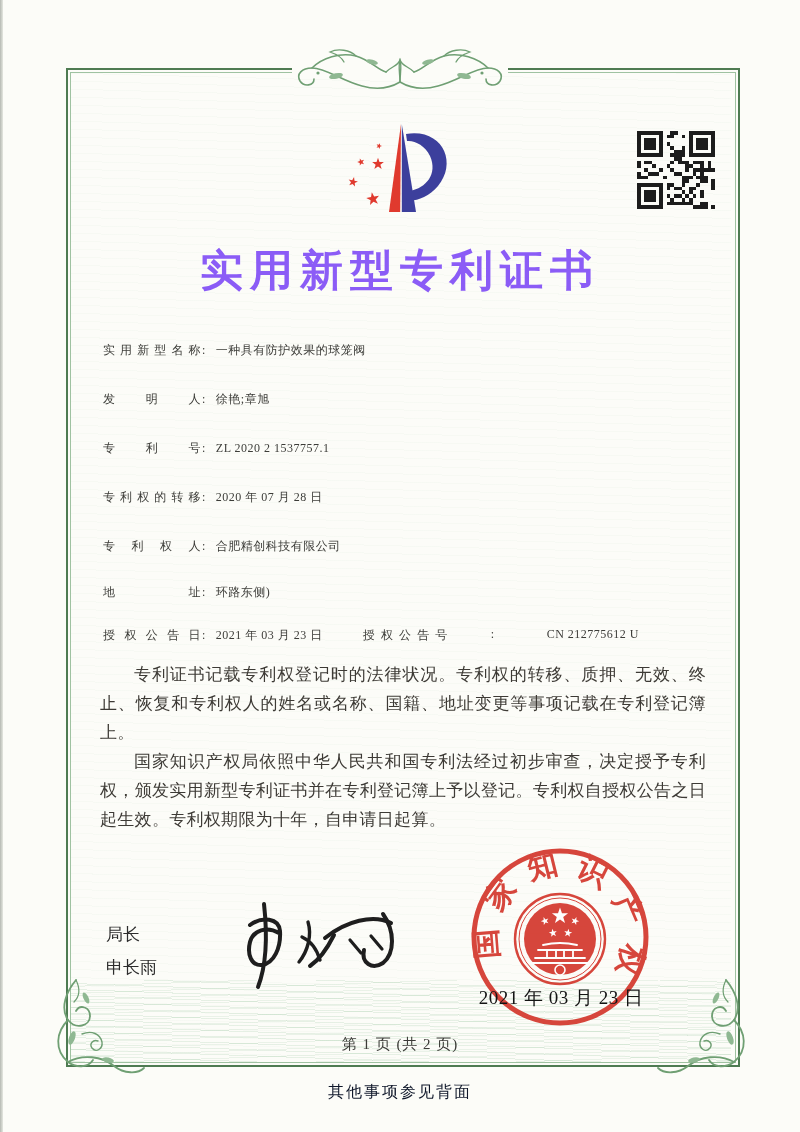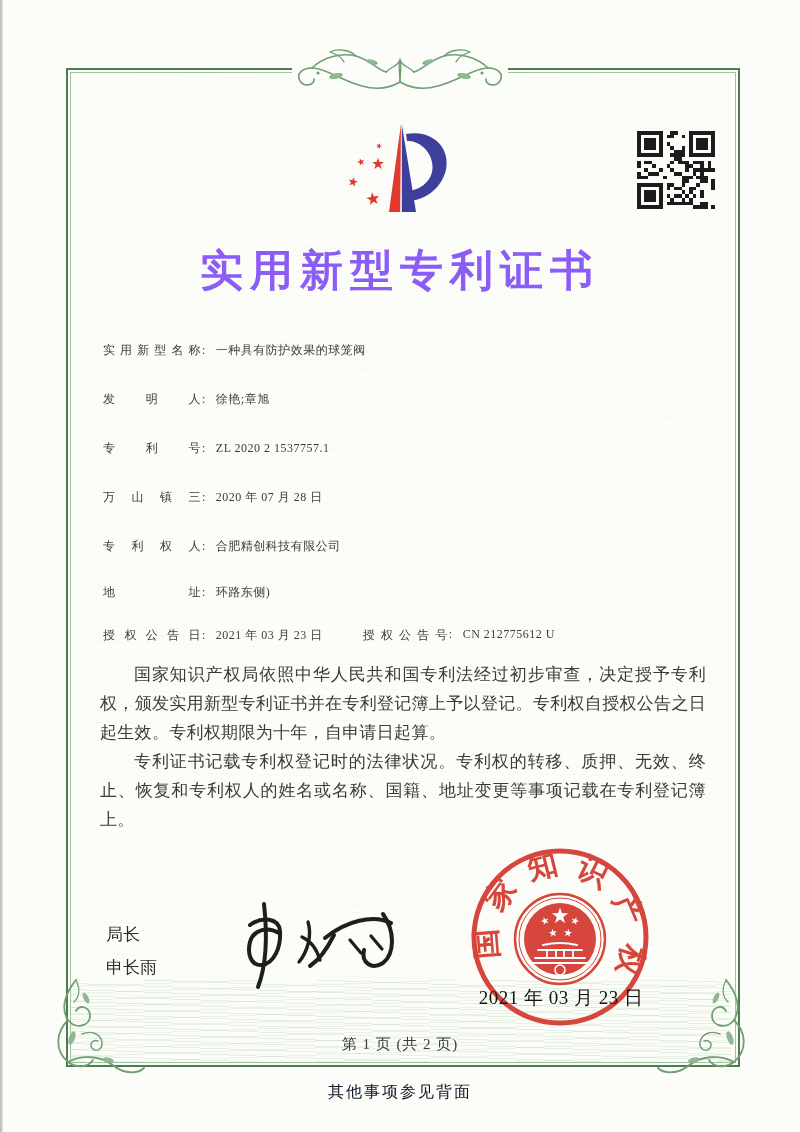--- a/index.html
+++ b/index.html
@@ -30,21 +30,21 @@
   .qr{position:absolute;left:637px;top:131px;}
   .title{position:absolute;left:0;top:242px;width:100%;margin:0;text-align:center;
          font-size:43px;font-weight:bold;letter-spacing:7px;color:#8b5cf6;}
   .fields{position:absolute;left:103px;top:0;width:620px;z-index:2;}
   .row{position:absolute;left:0;display:flex;align-items:center;
        font-size:12px;color:#3c3c38;letter-spacing:.5px;white-space:nowrap;}
   .flabel{display:inline-block;width:98px;text-align:justify;text-align-last:justify;}
   .colon{margin:0 10px 0 1px;}
   .fvalue{white-space:normal;}
   .fvalue .vline{display:block;}
-  .grant2{margin-left:40px;display:flex;}
+  .grant2{margin-left:40px;display:flex;gap:42px;}
   .grant2 .flabel{width:85px;}
   .paras{position:absolute;left:100px;top:660px;width:606px;z-index:2;}
   .paras p{margin:0;text-indent:2em;font-size:17px;line-height:29px;color:#3d3a35;
            text-align:justify;letter-spacing:.3px;}
   .officer{position:absolute;left:106px;top:918px;font-size:17px;color:#2c2c2c;
            line-height:33px;z-index:4;}
   .signature{position:absolute;left:222px;top:893px;z-index:4;}
   .seal{position:absolute;left:468px;top:845px;z-index:3;opacity:.93;}
   .seal-date{position:absolute;left:470px;top:985px;width:182px;text-align:center;
              font-size:19px;color:#141414;letter-spacing:.5px;z-index:5;}
@@ -249,21 +249,21 @@
       <span class="flabel">发明人</span>
         <span class="colon">:</span>
       <span class="fvalue">徐艳;章旭</span>
     </div>
     <div class="row" style="top:440px">
       <span class="flabel">专利号</span>
         <span class="colon">:</span>
       <span class="fvalue">ZL 2020 2 1537757.1</span>
     </div>
     <div class="row" style="top:489px">
-      <span class="flabel">万山镇三</span>
+      <span class="flabel">专利权的转移</span>
         <span class="colon">:</span>
       <span class="fvalue">2020 年 07 月 28 日</span>
     </div>
     <div class="row" style="top:538px">
       <span class="flabel">专利权人</span>
         <span class="colon">:</span>
       <span class="fvalue">合肥精创科技有限公司</span>
     </div>
     <div class="row" style="top:581px">
       <span class="flabel">地址</span>
@@ -278,22 +278,22 @@
       <span class="fvalue">2021 年 03 月 23 日</span>
       <span class="grant2">
         <span class="flabel">授权公告号</span>
           <span class="colon">:</span>
         <span class="fvalue">CN 212775612 U</span>
       </span>
     </div>
   </div>
 
   <div class="paras">
+    <p>专利证书记载专利权登记时的法律状况。专利权的转移、质押、无效、终止、恢复和专利权人的姓名或名称、国籍、地址变更等事项记载在专利登记簿上。</p>
     <p>国家知识产权局依照中华人民共和国专利法经过初步审查，决定授予专利权，颁发实用新型专利证书并在专利登记簿上予以登记。专利权自授权公告之日起生效。专利权期限为十年，自申请日起算。</p>
-    <p>专利证书记载专利权登记时的法律状况。专利权的转移、质押、无效、终止、恢复和专利权人的姓名或名称、国籍、地址变更等事项记载在专利登记簿上。</p>
   </div>
 
   <div class="officer">
     <div>局长</div>
     <div>申长雨</div>
   </div>
 
   <svg class="signature" width="210" height="100" viewBox="0 0 210 100">
     <g fill="none" stroke="#1e1e1e" stroke-width="4" stroke-linecap="round" stroke-linejoin="round">
       <path d="M28,32 C40,23 57,25 58,38 C59,55 52,70 40,72 C29,73 25,61 28,49 C31,37 45,33 57,40"></path>

